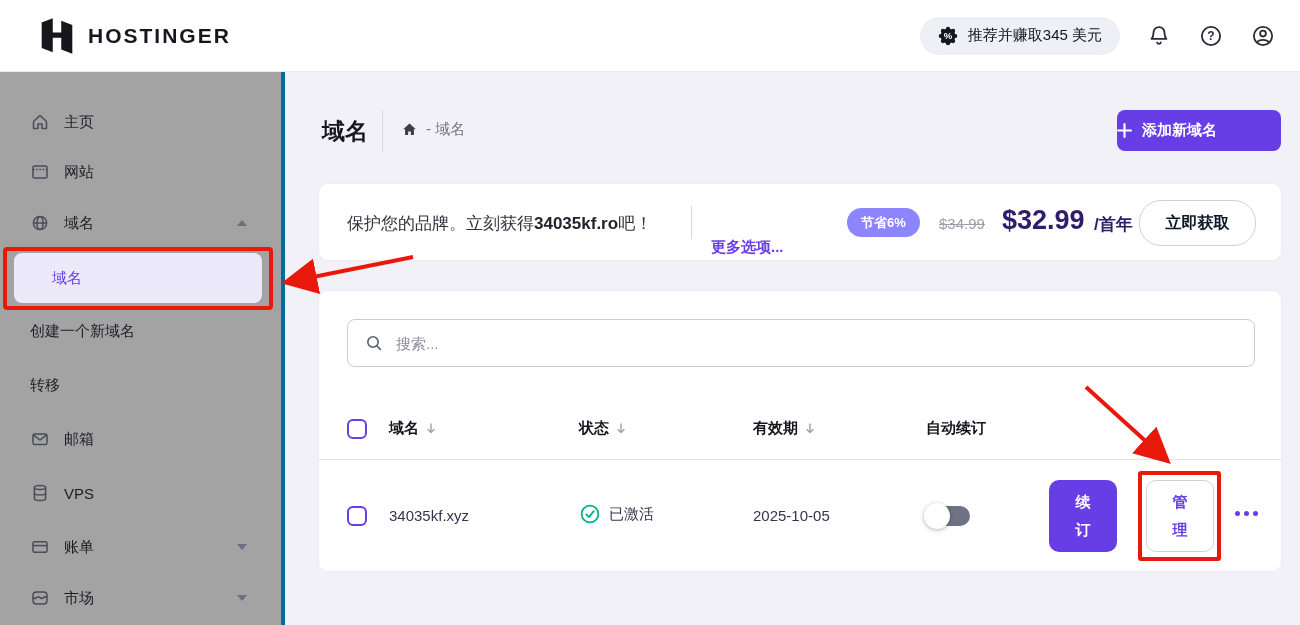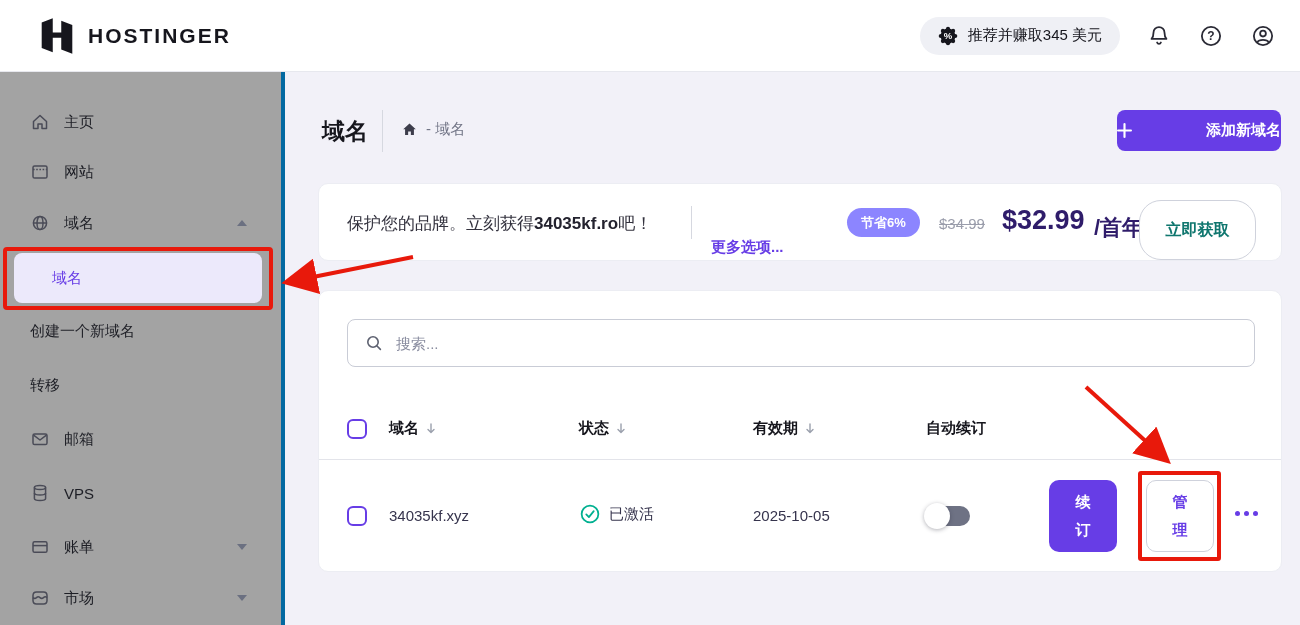--- a/index.html
+++ b/index.html
@@ -36,36 +36,36 @@
 
   
   .content { position:absolute; top:72px; left:285px; width:1015px; height:553px;
     background:#f2f1f8; }
   .page-title { position:absolute; left:37px; top:44px; font-size:23px; font-weight:700; color:#16161d;}
   .vdiv { position:absolute; left:97px; top:38px; width:1px; height:42px; background:#d6d8e0;}
   .crumb { position:absolute; left:116px; top:48px; display:flex; align-items:center; gap:8px;
     font-size:15px; color:#727586;}
   .add-btn { position:absolute; left:832px; top:38px; width:164px; height:41px;
     background:#673de6; border:none; border-radius:8px; color:#fff; font-size:15px; font-weight:700;
-    display:flex; align-items:center; justify-content:space-between; gap:10px; cursor:pointer;
+    display:flex; align-items:center; justify-content:flex-start; gap:10px; cursor:pointer;
     font-family:"Liberation Sans",sans-serif;}
 
   .card { position:absolute; background:#fff; border:1px solid #ecedf3; border-radius:10px;}
   .promo-card { left:33px; top:111px; width:964px; height:78px; display:flex; align-items:center;}
   .promo-text { position:absolute; left:28px; top:28px; font-size:17px; color:#33323e; white-space:nowrap;}
   .promo-text b { color:#23222e; }
   .promo-vdiv { position:absolute; left:372px; top:22px; width:1px; height:33px; background:#d6d8e0;}
   .promo-link { position:absolute; left:392px; top:29px; font-size:15px; font-weight:700; color:#673de6; cursor:pointer;margin-top:25px;}
   .save-badge { position:absolute; left:528px; top:24px; height:29px; padding:0 14px; background:#8c85ff;
     border-radius:15px; color:#fff; font-size:13px; font-weight:700; display:flex; align-items:center;}
   .old-price { position:absolute; left:620px; top:31px; font-size:15px; color:#9a9dab; text-decoration:line-through;}
   .new-price { position:absolute; left:683px; top:21px; font-size:27px; font-weight:800; color:#2f1c6a;}
-  .price-period { position:absolute; left:775px; top:29px; font-size:22px; font-weight:700; color:#2f1c6a;}
-  .get-btn { position:absolute; left:820px; top:16px; width:117px; height:60px; background:#fff;
-    border:1px solid #cfd2dc; border-radius:22px; color:#0f766e; font-size:16px; font-weight:700; cursor:pointer;
+  .price-period { position:absolute; left:775px; top:29px; font-size:17px; font-weight:700; color:#2f1c6a;}
+  .get-btn { position:absolute; left:820px; top:16px; width:117px; height:46px; background:#fff;
+    border:1px solid #cfd2dc; border-radius:22px; color:#0f172a; font-size:16px; font-weight:700; cursor:pointer;
     font-family:"Liberation Sans",sans-serif;}
 
   .table-card { left:33px; top:218px; width:964px; height:282px;}
   .search-wrap { position:absolute; left:28px; top:28px; width:908px; height:48px;
     border:1px solid #c9ccd6; border-radius:8px; display:flex; align-items:center; padding:0 16px; gap:12px; background:#fff;}
   .search-input { border:none; outline:none; flex:1; font-size:15px; color:#36344d;
     font-family:"Liberation Sans",sans-serif; background:transparent;}
   .search-input::placeholder { color:#8a8da0; }
   .checkbox { width:20px; height:20px; border:2px solid #673de6; border-radius:6px; background:#fff; cursor:pointer;}
   .th { position:absolute; font-size:15px; font-weight:700; color:#16161d; display:flex; align-items:center; gap:6px; cursor:pointer;}

